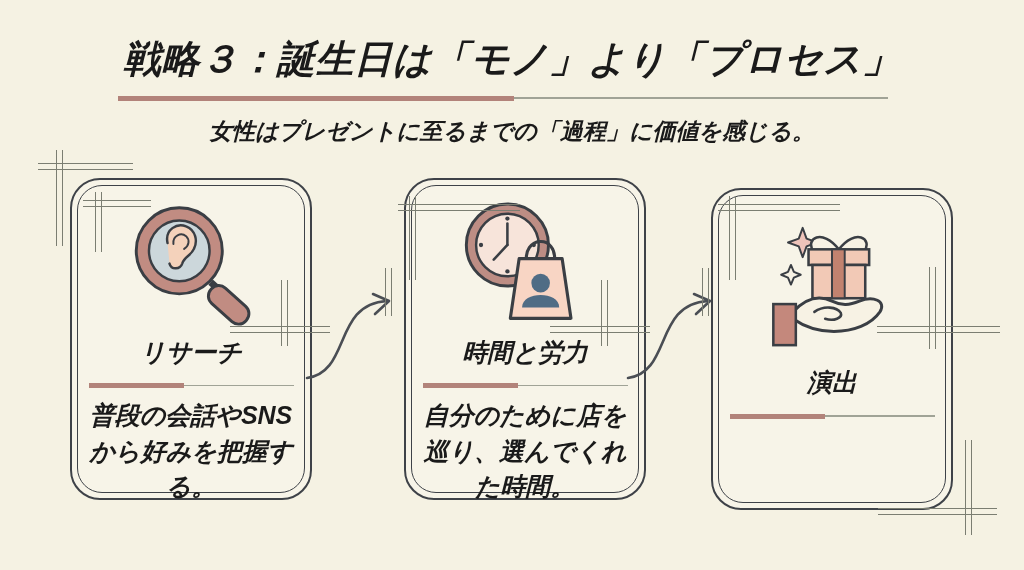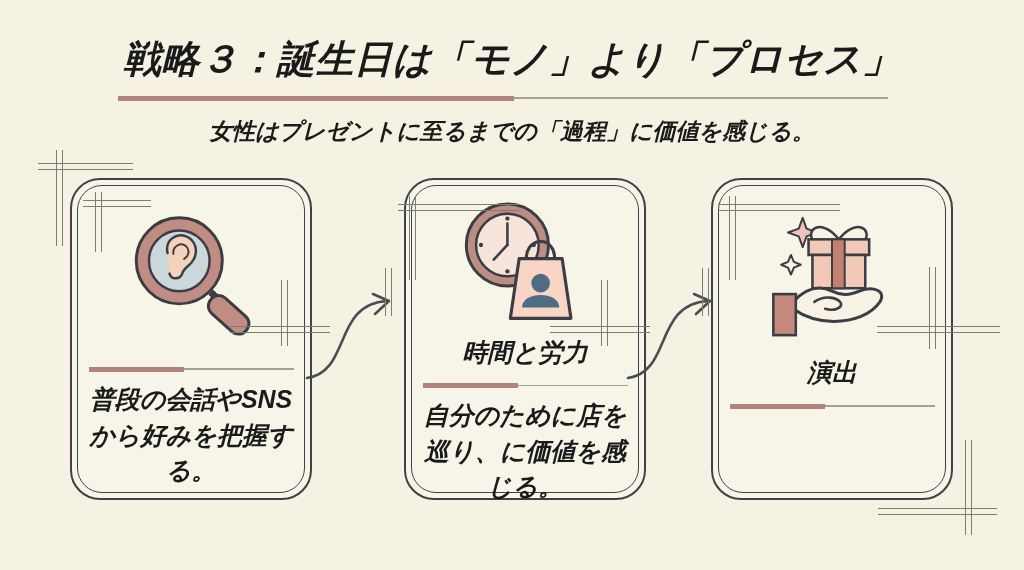--- a/index.html
+++ b/index.html
@@ -21,21 +21,21 @@
          display:flex;align-items:center;}
   .u-accent{width:396px;height:5px;background:var(--accent);}
   .u-thin{flex:1;height:2px;background:var(--thinline);}
   .subtitle{position:absolute;top:116px;left:0;width:100%;text-align:center;
          font-size:23px;font-weight:800;color:var(--text);}
 
   .card{position:absolute;top:178px;width:242px;height:322px;box-sizing:border-box;
         background:var(--card-background);border:2px solid var(--border);border-radius:30px;}
   .card::before{content:"";position:absolute;inset:5px;border:1.5px solid var(--border);
         border-radius:25px;pointer-events:none;}
-  .card-1{left:70px;} .card-2{left:404px;} .card-3{left:711px;}
+  .card-1{left:70px;} .card-2{left:404px;} .card-3{left:711px;margin-top:10px;}
   .card-inner{position:relative;height:100%;display:flex;flex-direction:column;align-items:center;
         padding-top:20px;box-sizing:border-box;}
   .icon-wrap{height:152px;display:flex;align-items:center;justify-content:center;}
   .card-title{font-size:25px;font-weight:800;margin-top:4px;color:var(--text);}
   .card-divider{width:205px;height:6px;margin-top:14px;display:flex;align-items:center;}
   .cd-accent{width:95px;height:5px;background:var(--accent);}
   .cd-thin{flex:1;height:1.5px;background:var(--thinline);}
   .card-desc{width:212px;margin-top:10px;text-align:center;font-size:25px;font-weight:700;
         line-height:1.42;color:var(--text);}
 
@@ -64,20 +64,21 @@
       <div class="icon-wrap">
         <svg width="138" height="132" viewBox="0 0 140 135">
           <circle cx="58" cy="52" r="44" fill="#c18c82" stroke="#3a3e44" stroke-width="3"></circle>
           <circle cx="58" cy="52" r="31" fill="#ccd7db" stroke="#3a3e44" stroke-width="2.5"></circle>
           <path d="M46 44 C43 30 56 23 65 27 C75 31 77 42 73 50 C70 57 63 58 61 65 C59 71 50 72 48 65" fill="#f4d2bb" stroke="#3a3e44" stroke-width="2.5" stroke-linecap="round" stroke-linejoin="round"></path>
           <path d="M52 45 C51 36 60 33 65 37 C69 41 68 47 63 50" fill="none" stroke="#3a3e44" stroke-width="2" stroke-linecap="round"></path>
           <line x1="90" y1="84" x2="98" y2="91" stroke="#3a3e44" stroke-width="7"></line>
           <rect x="94" y="85" width="48" height="21" rx="10" transform="rotate(42 98 89)" fill="#c18c82" stroke="#3a3e44" stroke-width="3"></rect>
         </svg>
       </div>
+      <div class="card-title">リサーチ</div>
       <div class="card-divider">
         <div class="cd-accent"></div>
         <div class="cd-thin"></div>
       </div>
       <div class="card-desc">普段の会話やSNSから好みを把握する。</div>
     </div>
   </div>
 
   <div class="card card-2">
     <div class="card-inner">
@@ -95,21 +96,21 @@
           <path d="M64 60 L108 60 L117 121 L55 121 Z" fill="#f8d5c4" stroke="#3a3e44" stroke-width="3.2" stroke-linejoin="round"></path>
           <circle cx="86" cy="85" r="9.5" fill="#4f6c85"></circle>
           <path d="M67 110 C67 93 105 93 105 110 Z" fill="#4f6c85"></path>
         </svg>
       </div>
       <div class="card-title">時間と労力</div>
       <div class="card-divider">
         <div class="cd-accent"></div>
         <div class="cd-thin"></div>
       </div>
-      <div class="card-desc">自分のために店を巡り、に価値を感じる。</div>
+      <div class="card-desc">自分のために店を巡り、選んでくれた時間。</div>
     </div>
   </div>
 
   <div class="card card-3">
     <div class="card-inner">
       <div class="icon-wrap">
         <svg width="138" height="132" viewBox="0 0 140 135">
           <path d="M40 8 L44 19 L55 23 L44 27 L40 38 L36 27 L25 23 L36 19 Z" fill="#eec3ba" stroke="#3a3e44" stroke-width="2" stroke-linejoin="round"></path>
           <path d="M28 46 L31 53 L38 56 L31 59 L28 66 L25 59 L18 56 L25 53 Z" fill="#f7f2e4" stroke="#3a3e44" stroke-width="2" stroke-linejoin="round"></path>
           <path d="M77 30 C60 8 42 19 51 32 C56 39 69 36 77 30 Z" fill="#f7f2e4" stroke="#3a3e44" stroke-width="2.6" stroke-linejoin="round"></path>

